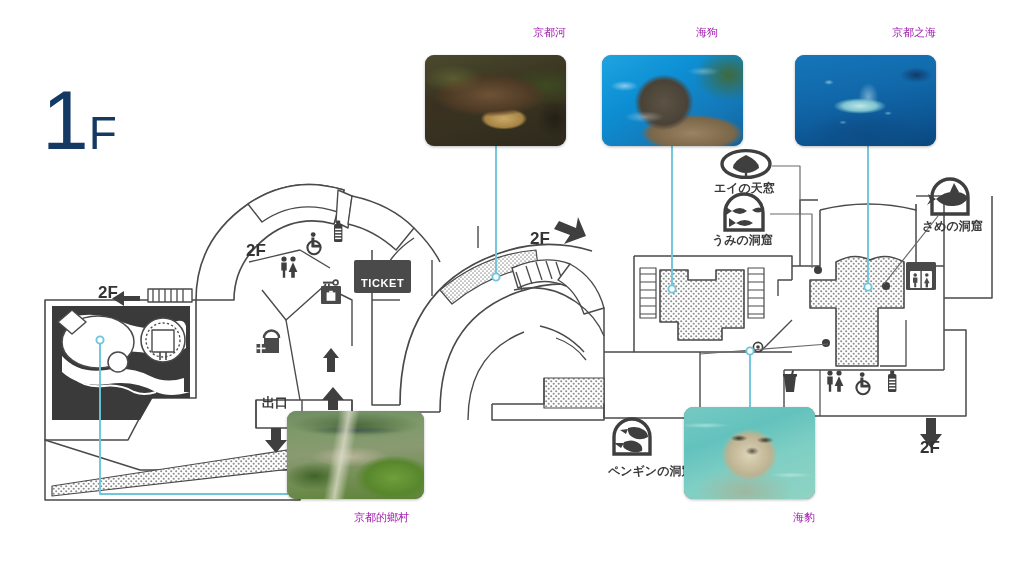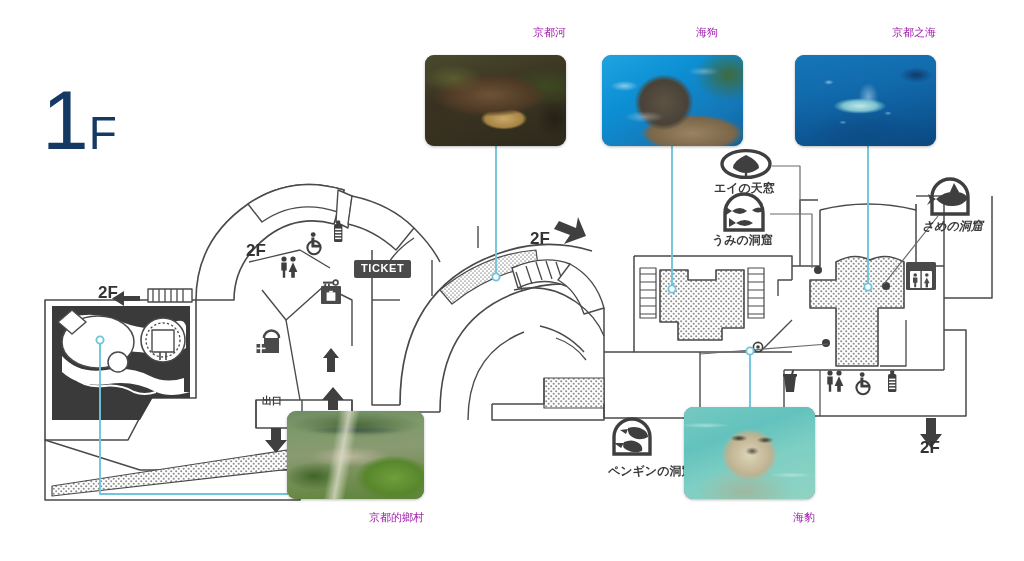--- a/index.html
+++ b/index.html
@@ -143,30 +143,30 @@
 
   
   .maptext{
     position:absolute;
     color:#3f3f3f;
     font-weight:bold;
     white-space:nowrap;
     user-select:none;
   }
   .t-2f{ font-size:17px; color:#333; }
-  .t-jp{ font-size:10px; color:#3a3a3a; }
+  .t-jp{ font-size:13px; color:#3a3a3a; }
   .t-jp-sm{ font-size:12px; color:#3a3a3a; }
   .ticket{
     position:absolute;
     background:#4a4a4a;
     color:#ffffff;
     font-size:11px;
     font-weight:bold;
     letter-spacing:.6px;
-    padding:2px 7px 4px 7px;
+    padding:17px 7px 4px 7px;
     border-radius:2px;
     user-select:none;
   }
 </style>
 </head>
 <body>
 
 <div id="stage">
 
   <svg id="mapsvg" viewBox="0 0 1024 561">
@@ -439,41 +439,41 @@
   <div class="maptext t-2f" style="left:98px;  top:283px;">2F</div>
   <div class="maptext t-2f" style="left:246px; top:241px;">2F</div>
   <div class="maptext t-2f" style="left:530px; top:229px;">2F</div>
   <div class="maptext t-2f" style="left:920px; top:438px;">2F</div>
 
   <div class="maptext t-jp" style="left:262px; top:394px;">出口</div>
   <div class="maptext t-jp" style="left:312px; top:410px;">入口</div>
 
   <div class="maptext t-jp-sm" style="left:714px; top:180px;">エイの天窓</div>
   <div class="maptext t-jp-sm" style="left:712px; top:232px;">うみの洞窟</div>
-  <div class="maptext t-jp-sm" style="left:922px; top:218px;font-style:italic;">さめの洞窟</div>
+  <div class="maptext t-jp-sm" style="left:922px; top:218px;">さめの洞窟</div>
   <div class="maptext t-jp-sm" style="left:608px; top:463px;">ペンギンの洞窟</div>
 
   <div class="ticket" style="left:354px; top:260px;">TICKET</div>
 
   <div id="callout-layer">
       <div class="photo" style="left: 425px; top: 55px; width: 141px; height: 91px;">
         <div class="inner art-salamander"></div>
       </div>
       <div class="caption" style="left: 425px; top: 25px; width: 141px;">京都河</div>
       <div class="photo" style="left: 602px; top: 55px; width: 141px; height: 91px;">
         <div class="inner art-sealion"></div>
       </div>
       <div class="caption" style="left: 577px; top: 25px; width: 141px;">海狗</div>
       <div class="photo" style="left: 795px; top: 55px; width: 141px; height: 91px;">
         <div class="inner art-bigtank"></div>
       </div>
       <div class="caption" style="left: 795px; top: 25px; width: 141px;">京都之海</div>
       <div class="photo" style="left: 287px; top: 411px; width: 137px; height: 88px;">
         <div class="inner art-garden"></div>
       </div>
-      <div class="caption" style="left: 287px; top: 510px; width: 137px;">京都的鄉村</div>
+      <div class="caption" style="left: 272px; top: 510px; width: 137px;">京都的鄉村</div>
       <div class="photo" style="left: 684px; top: 407px; width: 131px; height: 92px;">
         <div class="inner art-seal"></div>
       </div>
       <div class="caption" style="left: 684px; top: 510px; width: 131px;">海豹</div>
     </div>
 
 </div>
 
 </body></html>

